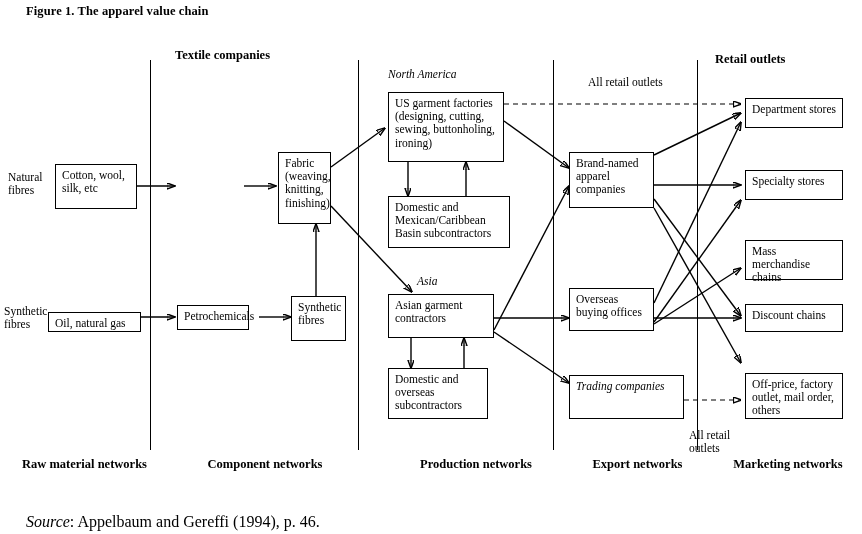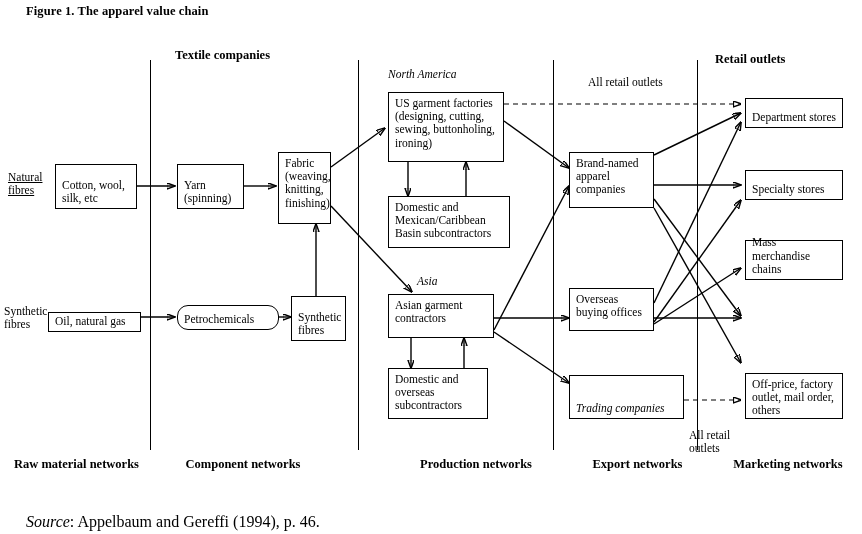--- a/index.html
+++ b/index.html
@@ -37,21 +37,21 @@
   .divider{
     position:absolute;width:0;border-left:1px solid #000;
   }
 
   .node{
     position:absolute;border:1px solid #000;background:#fff;
     font-size:11.5px;line-height:13.2px;
     padding:4px 5px 3px 6px;box-sizing:border-box;
     text-align:left;
   }
-  .node.vcenter{display:flex;align-items:flex-end;}
+  .node.vcenter{display:flex;align-items:flex-start;}
 
   svg.edges{
     position:absolute;left:0;top:0;width:862px;height:534px;
     overflow:visible;pointer-events:none;
   }
   svg.edges line, svg.edges path{stroke:#000;stroke-width:1.4;fill:none;}
   svg.edges .dashed{stroke-dasharray:5,4;stroke-width:1.2;}
 </style>
 </head>
 <body>
@@ -59,21 +59,21 @@
 <div id="stage">
 
   <div class="fig-title">Figure 1. The apparel value chain</div>
 
   <div class="col-head" style="left:175px;top:48px;width:160px;">Textile companies</div>
   <div class="col-head" style="left:715px;top:52px;width:140px;">Retail outlets</div>
 
   <div class="region-label" style="left:388px;top:68px;">North America</div>
   <div class="region-label" style="left:417px;top:275px;">Asia</div>
 
-  <div class="plain-label" style="left:8px;top:171px;text-decoration:underline;">
+  <div class="plain-label" style="left:8px;top:171px;">
     <span>Natural<br>fibres</span>
   </div>
   <div class="plain-label" style="left:4px;top:305px;">
     <span>Synthetic<br>fibres</span>
   </div>
   <div class="plain-label" style="left:588px;top:76px;">
     <span>All retail outlets</span>
   </div>
   <div class="plain-label" style="left:689px;top:381px;margin-top:48px;">
     <span>All retail<br>outlets</span>
@@ -146,33 +146,30 @@
     <line x1="654" y1="303" x2="741" y2="122" marker-end="url(#ah)"></line>
     <line x1="654" y1="322" x2="741" y2="200" marker-end="url(#ah)"></line>
     <line x1="654" y1="324" x2="741" y2="268" marker-end="url(#ah)"></line>
     <line x1="654" y1="318" x2="741" y2="318" marker-end="url(#ah)"></line>
   </svg>
 
   <div class="node vcenter" style="left:55px;top:164px;width:82px;height:45px;">
     <span>Cotton, wool,<br>silk, etc</span>
   </div>
 
-  <div class="node vcenter" style="left:177px;top:164px;width:67px;height:45px;">
-    <span>Yarn<br>(spinning)</span>
-  </div>
 
   <div class="node" style="left:278px;top:152px;width:53px;height:72px;">
     <span>Fabric<br>(weaving,<br>knitting,<br>finishing)</span>
   </div>
 
   <div class="node vcenter" style="left:48px;top:292px;width:93px;height:20px;margin-top:20px;">
     <span>Oil, natural gas</span>
   </div>
 
-  <div class="node vcenter" style="left:177px;top:305px;width:102px;height:25px;border-radius:11px;">
+  <div class="node vcenter" style="left:177px;top:305px;width:72px;height:25px;">
     <span>Petrochemicals</span>
   </div>
 
   <div class="node vcenter" style="left:291px;top:296px;width:55px;height:45px;">
     <span>Synthetic<br>fibres</span>
   </div>
 
   <div class="node" style="left:388px;top:92px;width:116px;height:70px;">
     <span>US garment factories<br>(designing, cutting,<br>sewing, buttonholing,<br>ironing)</span>
   </div>
@@ -206,27 +203,30 @@
   </div>
 
   <div class="node vcenter" style="left:745px;top:170px;width:98px;height:30px;">
     <span>Specialty stores</span>
   </div>
 
   <div class="node vcenter" style="left:745px;top:240px;width:98px;height:40px;">
     <span>Mass merchandise<br>chains</span>
   </div>
 
+  <div class="node vcenter" style="left:745px;top:304px;width:98px;height:28px;">
+    <span>Discount chains</span>
+  </div>
 
   <div class="node" style="left:745px;top:373px;width:98px;height:46px;">
     <span>Off-price, factory<br>outlet, mail order,<br>others</span>
   </div>
 
-  <div class="col-foot" style="left:4px;top:457px;width:145px;">Raw material networks</div>
-  <div class="col-foot" style="left:163px;top:457px;width:160px;">Component networks</div>
+  <div class="col-foot" style="left:12px;top:457px;width:145px;">Raw material networks</div>
+  <div class="col-foot" style="left:185px;top:457px;width:160px;">Component networks</div>
   <div class="col-foot" style="left:382px;top:457px;width:150px;text-align:right;">Production networks</div>
   <div class="col-foot" style="left:570px;top:457px;width:135px;">Export networks</div>
   <div class="col-foot" style="left:718px;top:457px;width:140px;">Marketing networks</div>
 
   <div class="source">
     <i>Source</i><span>: Appelbaum and Gereffi (1994), p. 46.</span>
   </div>
 
 </div>
 

